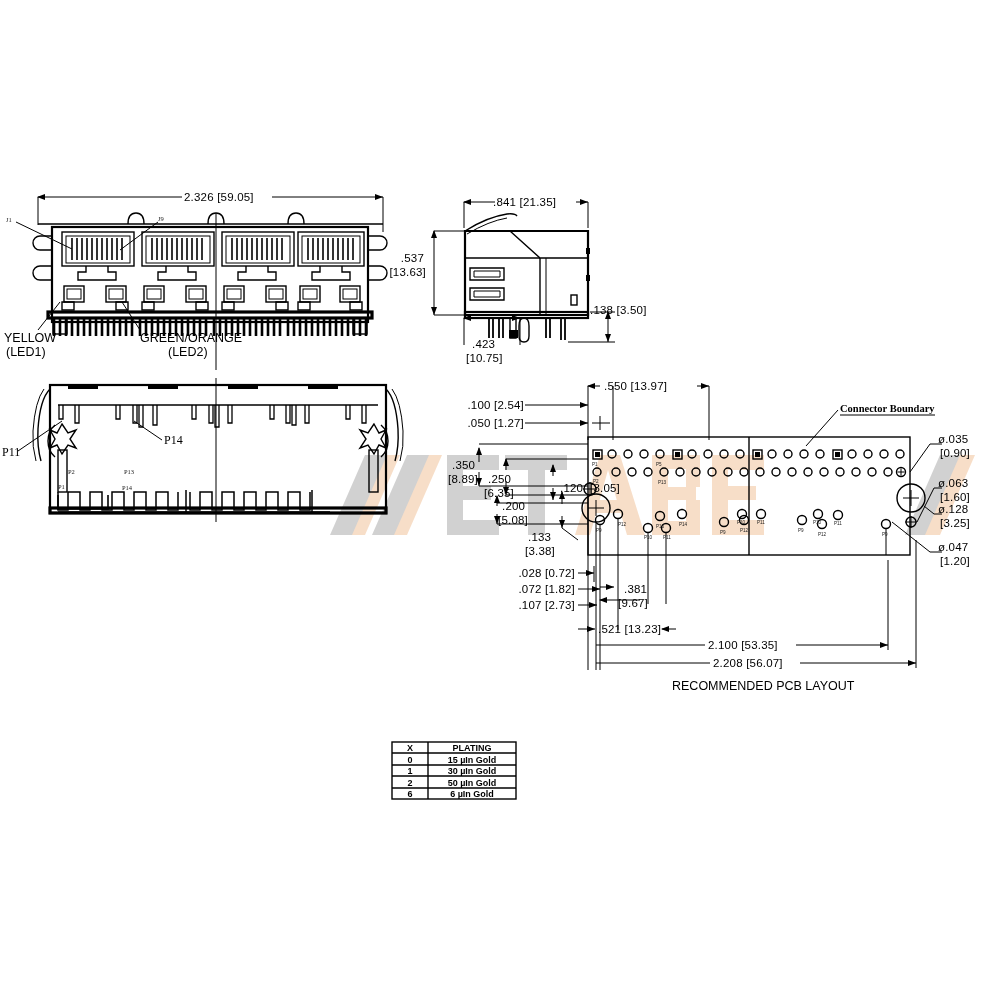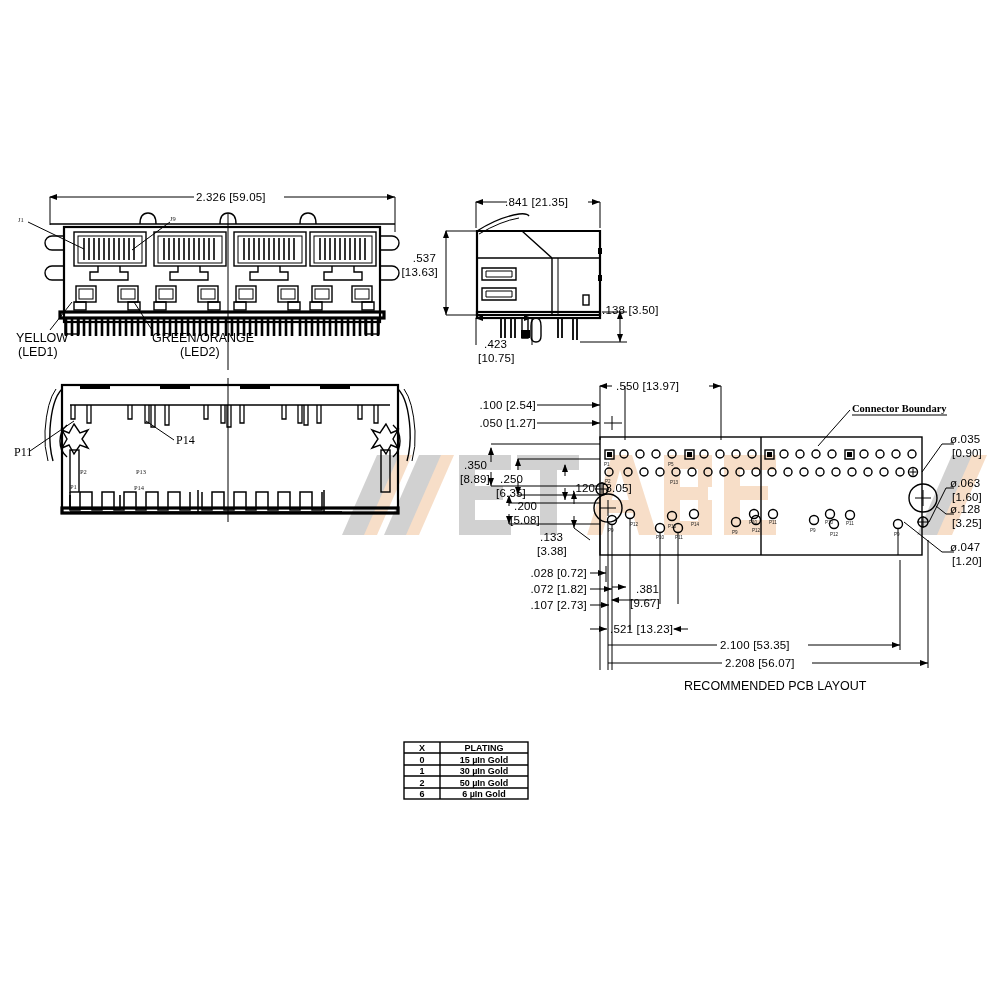--- a/index.html
+++ b/index.html
@@ -1,18 +1,18 @@
 <!DOCTYPE html>
 <html><head>
 <meta charset="utf-8">
 <style>
   html,body{margin:0;padding:0;background:#ffffff;}
   body{width:1000px;height:1000px;position:relative;overflow:hidden;
        font-family:"Liberation Sans", sans-serif;color:#000;}
-  .stage{position:absolute;left:12px;top:0;width:880px;height:1000px;}
+  .stage{position:absolute;left:0;top:0;width:880px;height:1000px;}
   svg{position:absolute;left:0;top:0;width:1000px;height:1000px;overflow:visible;}
   .dim{font-family:"Liberation Sans", sans-serif;font-size:11.5px;fill:#000;letter-spacing:.2px;}
   .lbl{font-family:"Liberation Serif", serif;font-size:12px;fill:#000;}
   .lblB{font-family:"Liberation Sans", sans-serif;font-size:12.5px;fill:#000;}
   .tiny{font-family:"Liberation Sans", sans-serif;font-size:4.6px;fill:#222;}
   .tiny2{font-family:"Liberation Serif", serif;font-size:6.5px;fill:#222;}
   .cb{font-family:"Liberation Serif", serif;font-size:10.5px;font-weight:bold;fill:#000;}
   .tblTxt{font-family:"Liberation Sans", sans-serif;font-size:9px;font-weight:bold;fill:#000;}
   .ln{stroke:#000;fill:none;}
   .thin{stroke-width:1;}

